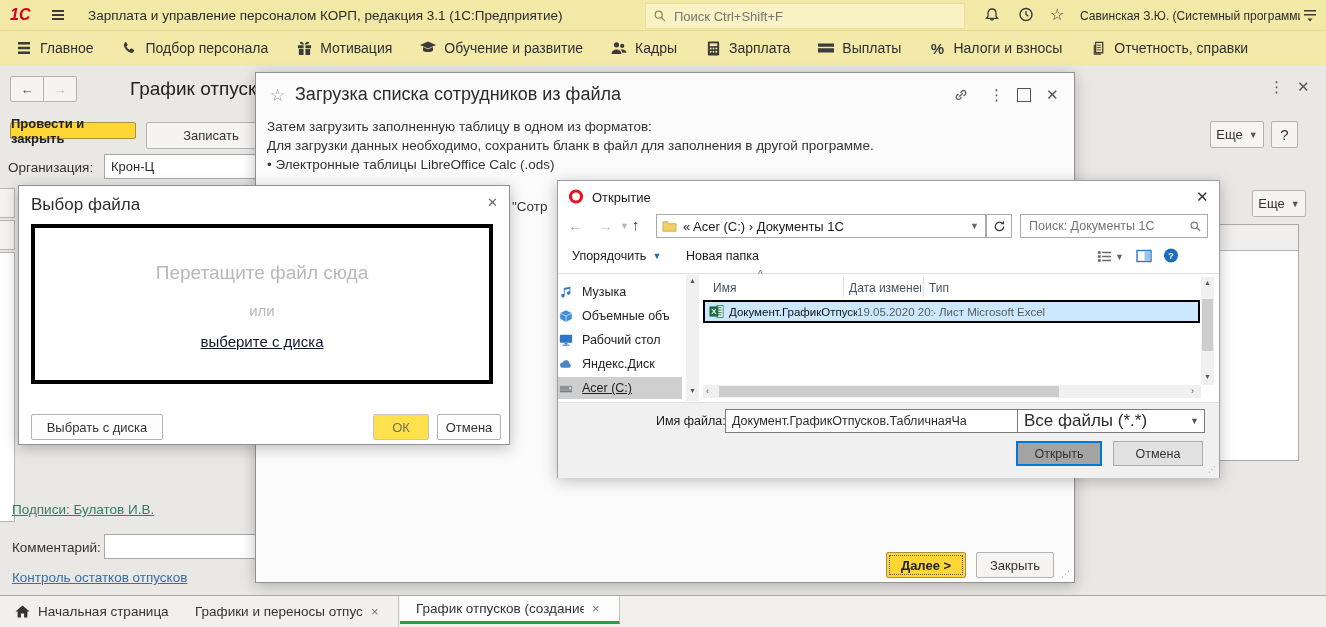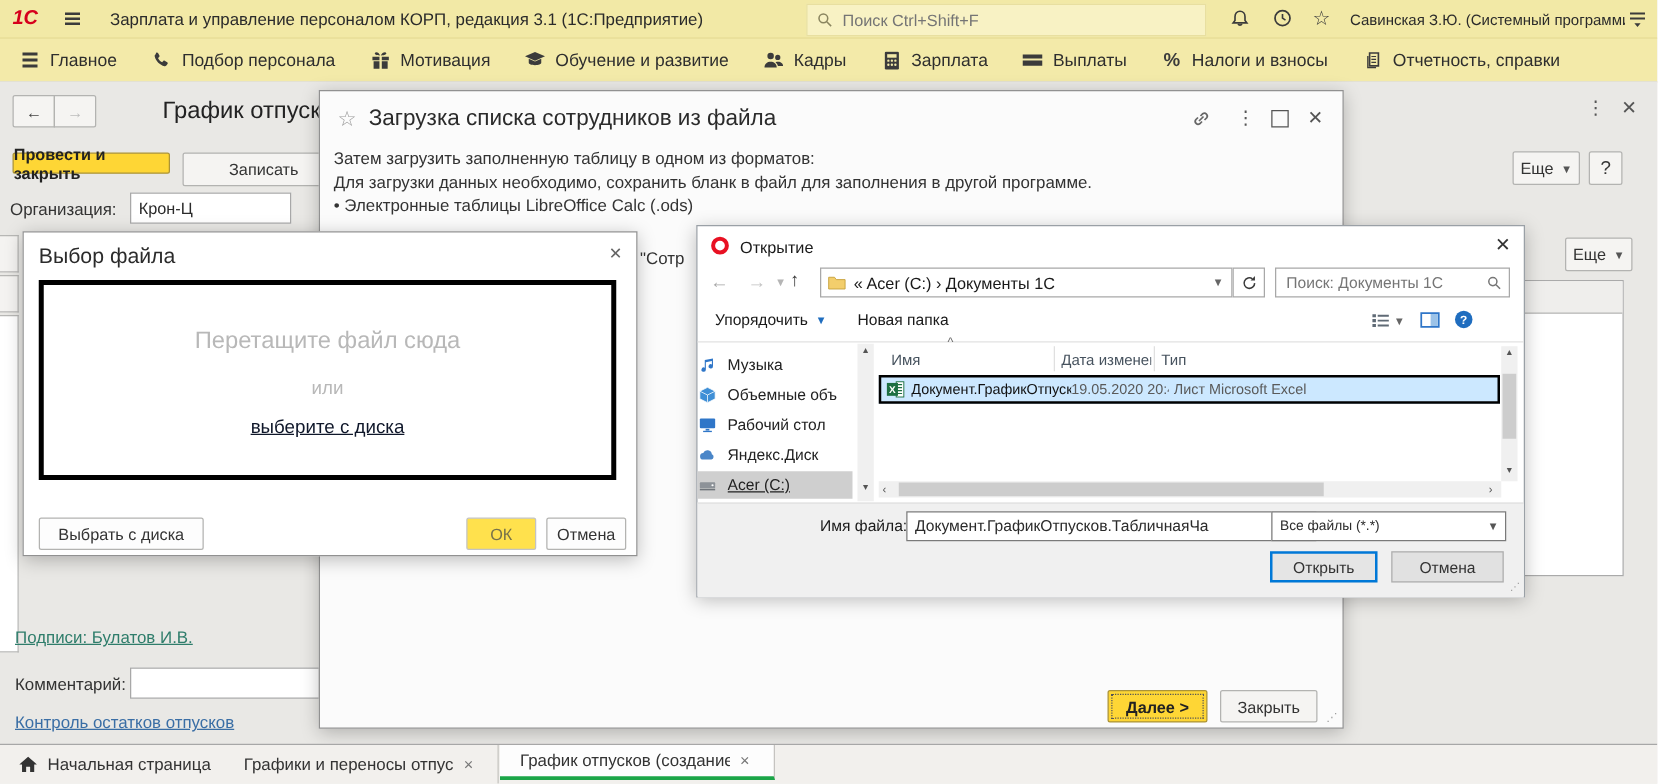--- a/index.html
+++ b/index.html
@@ -185,21 +185,21 @@
       </div>
 
     <div class="btn btn-yellow" style="left:10px;top:57px;width:126px;height:17px;">
         <span>Провести и закрыть</span>
       </div>
     <div class="btn" style="left:146px;top:57px;width:130px;height:27px;justify-content:center;">
         <span>Записать</span>
       </div>
 
     <span class="abs" style="left:8px;top:95px;font-size:13.5px;color:#333;">Организация:</span>
-    <div class="field" style="left:104px;top:89px;width:129px;height:25px;">
+    <div class="field" style="left:104px;top:89px;width:152px;height:25px;">
         <span>Крон-Ц</span>
       </div>
 
     <div class="abs" style="left:0;top:123px;width:14px;height:28px;background:#f4f3f1;border:1px solid #b7b7b5;border-left:none;"></div>
     <div class="abs" style="left:0;top:155px;width:14px;height:28px;background:#f4f3f1;border:1px solid #b7b7b5;border-left:none;"></div>
     <div class="abs" style="left:0;top:187px;width:14px;height:268px;background:#fff;border:1px solid #b7b7b5;border-left:none;"></div>
 
     <div class="btn" style="left:1252px;top:125px;width:54px;height:27px;">
       <span>Еще</span>
         <span class="caret">▼</span>
@@ -414,24 +414,24 @@
       <span class="abs" style="left:488px;top:1px;font-size:9px;color:#555;">›</span>
     </div>
 
     <div class="abs" style="left:0;top:221px;width:661px;height:75px;background:#f0f0f0;border-top:1px solid #dfdfdf;"></div>
     <span class="abs" style="left:98px;top:233px;font-size:12.5px;color:#1a1a1a;">Имя файла:</span>
     <div class="field" style="left:167px;top:228px;width:328px;height:24px;border-color:#7a7a7a;">
       <span class="nowrap" style="width:250px;font-size:12.5px;">Документ.ГрафикОтпусков.ТабличнаяЧа</span>
       <span style="margin-left:auto;margin-right:5px;font-size:9px;color:#555;">▼</span>
     </div>
     <div class="field" style="left:459px;top:228px;width:188px;height:24px;border-color:#7a7a7a;">
-      <span class="nowrap" style="width:150px;font-size:11px;">Все файлы (*.*)</span>
+      <span class="nowrap" style="width:150px;font-size:17px;">Все файлы (*.*)</span>
       <span style="margin-left:auto;margin-right:5px;font-size:9px;color:#555;">▼</span>
     </div>
-    <div class="btn" style="left:458px;top:260px;width:86px;height:25px;background:#e5e5e5;border:2px solid #0078d7;border-radius:0;font-size:12.5px;">
+    <div class="btn" style="left:458px;top:260px;width:86px;height:25px;background:#a3a3a3;border:2px solid #0078d7;border-radius:0;font-size:12.5px;">
         <span>Открыть</span>
       </div>
     <div class="btn" style="left:555px;top:260px;width:90px;height:25px;background:#e1e1e1;border:1px solid #adadad;border-radius:0;font-size:12.5px;">
         <span>Отмена</span>
       </div>
     <span class="abs" style="left:650px;top:284px;font-size:8px;color:#999;">⋰</span>
   </div>
 
   <div class="abs" style="left:0;top:595px;width:1326px;height:32px;background:#f2f0ed;border-top:1px solid #a7a7a7;z-index:5;box-sizing:border-box;">
     <div class="tab" style="left:0;width:178px;padding-left:14px;">

